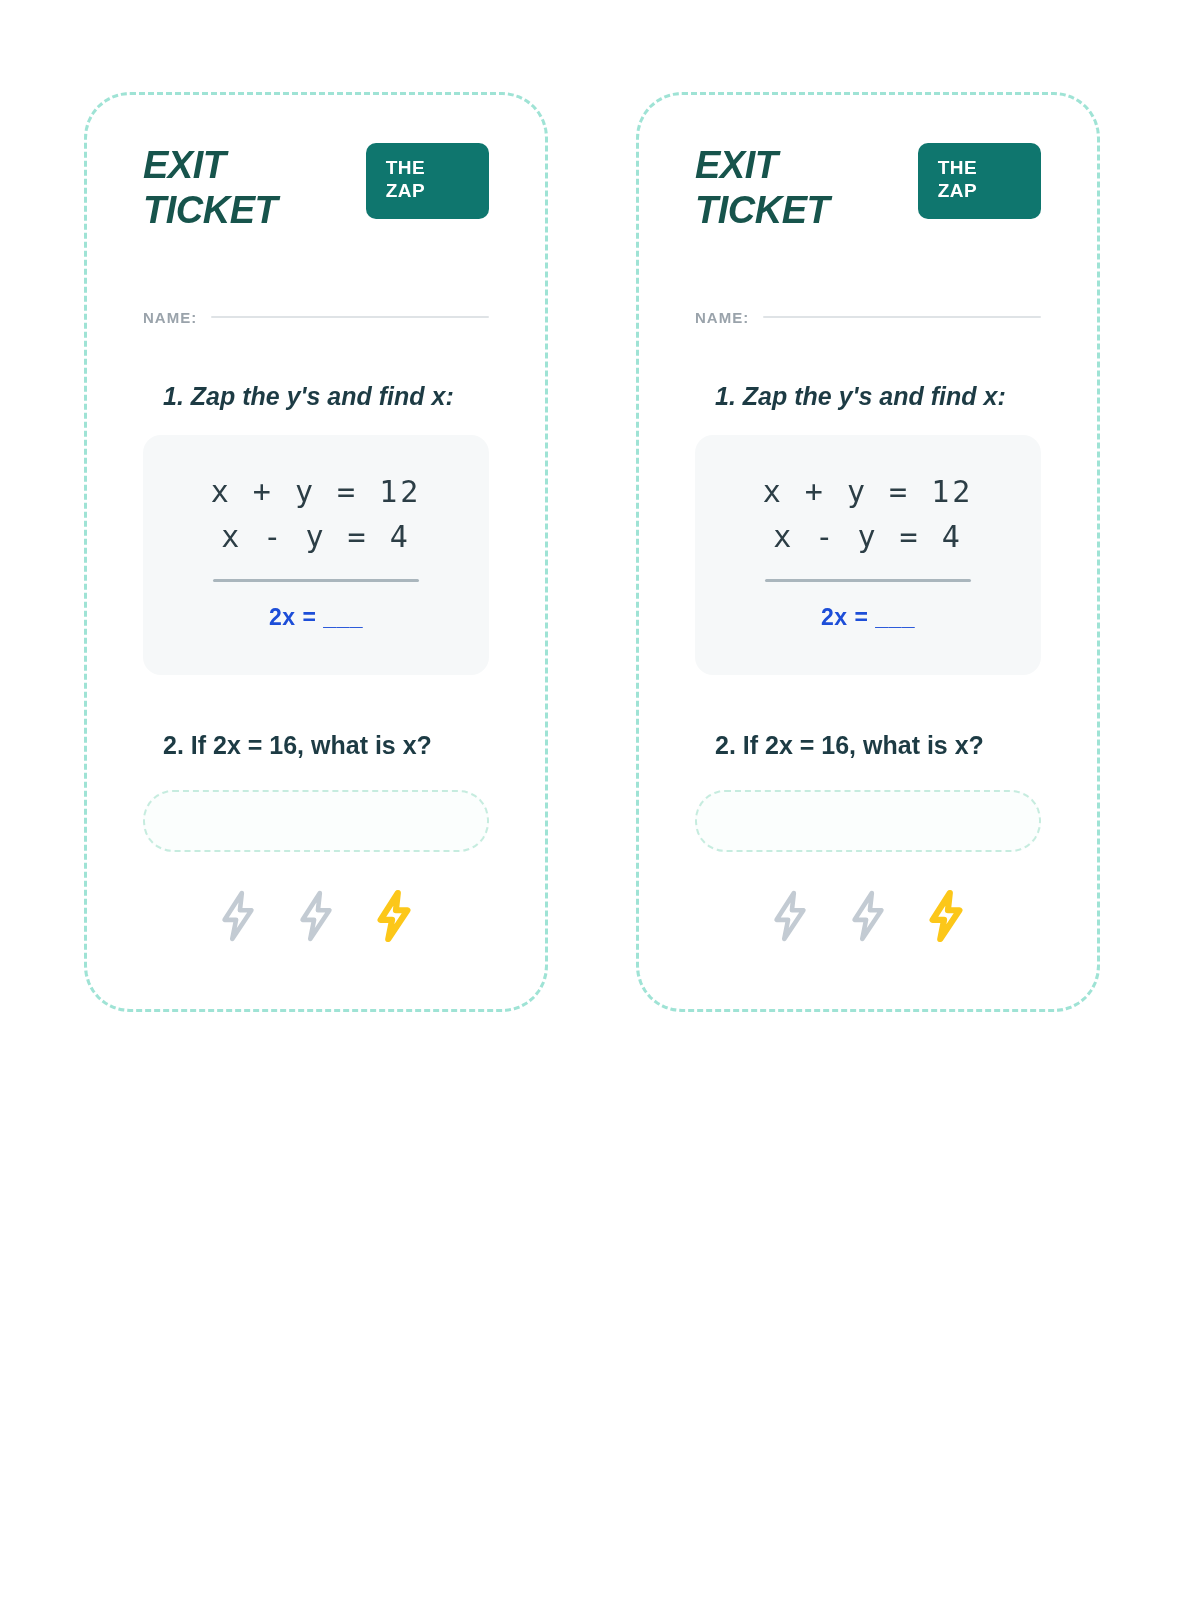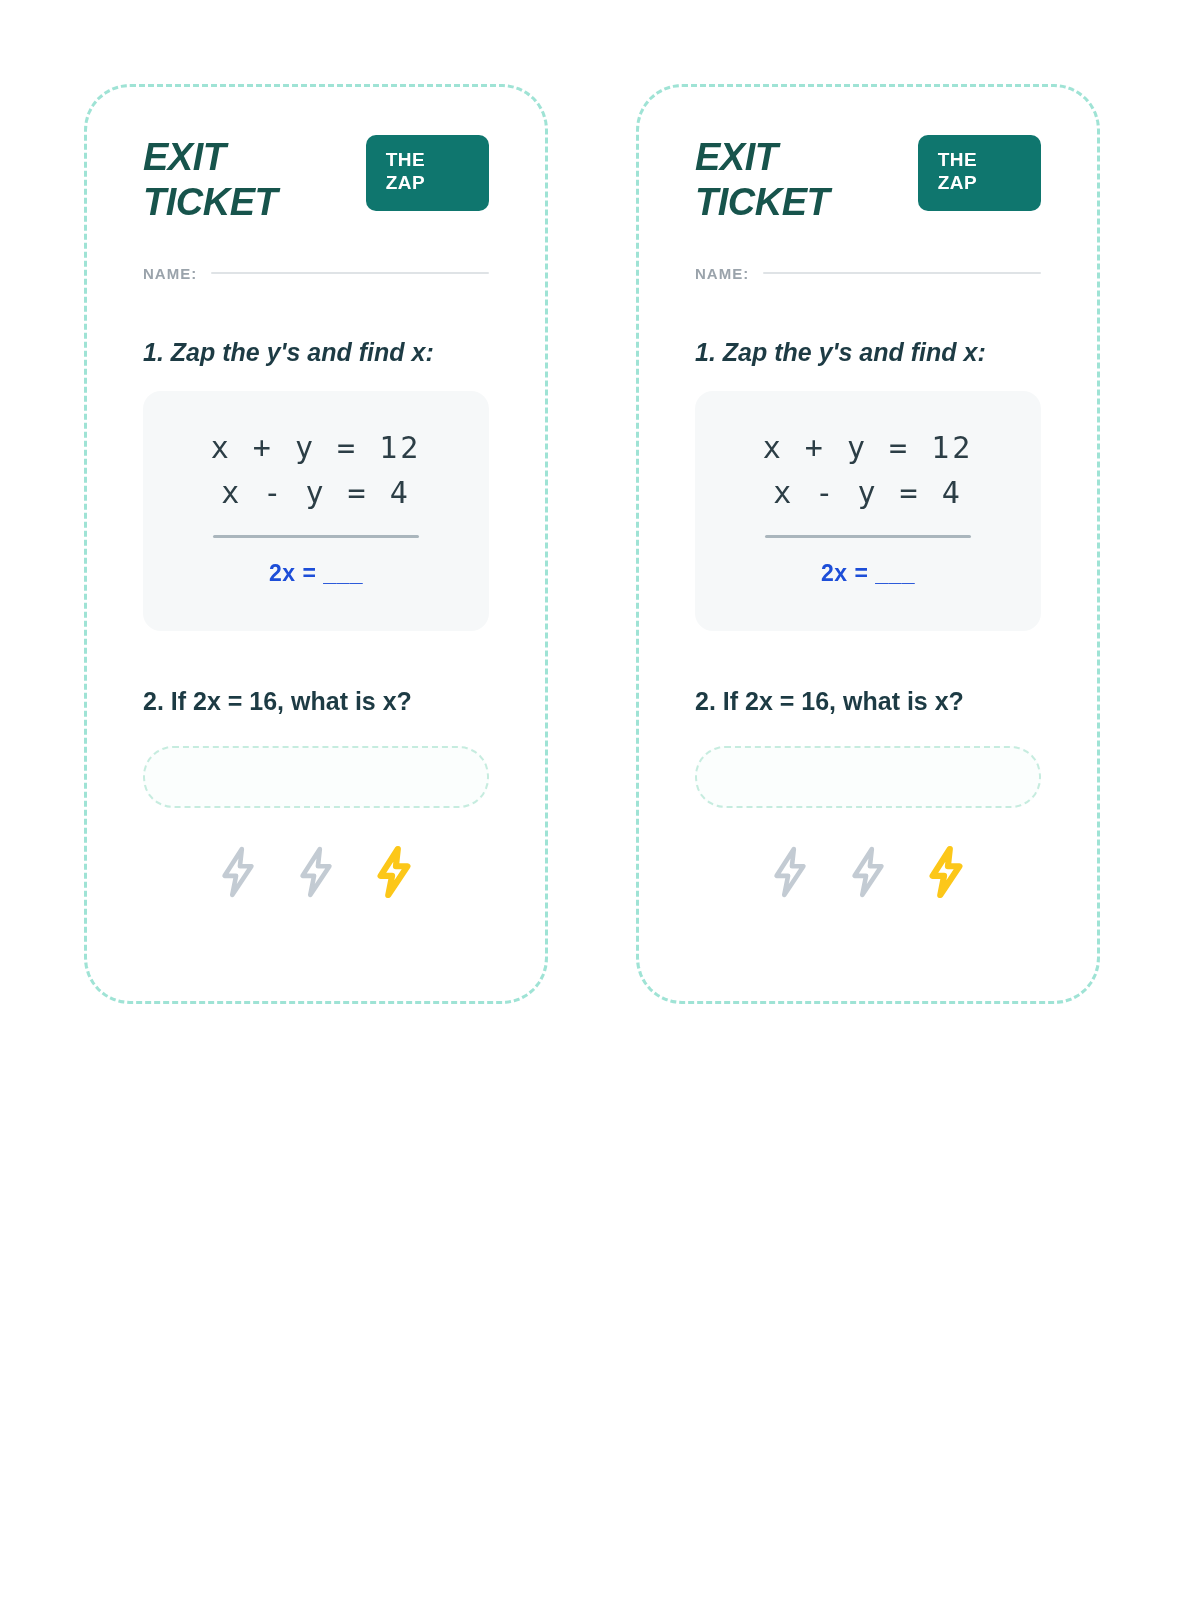--- a/index.html
+++ b/index.html
@@ -11,21 +11,21 @@
     font-family: "Liberation Sans", sans-serif;
   }
   .sheet {
     position: relative;
     width: 1200px;
     height: 1600px;
     background: #ffffff;
   }
   .tickets-row {
     position: absolute;
-    top: 84px;
+    top: 92px;
     left: 84px;
     display: flex;
     gap: 88px;
   }
   .ticket {
     box-sizing: border-box;
     width: 464px;
     height: 920px;
     border: 3px dashed #9fe3d5;
     border-radius: 46px;
@@ -56,40 +56,41 @@
     font-weight: 700;
     line-height: 1.2;
     letter-spacing: 0.5px;
     min-width: 94px;
     box-sizing: border-box;
   }
   .name-row {
     display: flex;
     align-items: center;
     gap: 14px;
-    margin-top: 40px;
+    margin-top: 76px;
   }
   .name-label {
     font-size: 15px;
     font-weight: 700;
     color: #9aa3ab;
     letter-spacing: 1px;
   }
   .name-line {
     flex: 1;
     height: 2px;
     background: #dfe3e6;
     border-radius: 1px;
   }
   .question {
     margin-top: 56px;
     font-size: 25px;
     font-weight: 700;
     font-style: italic;
     color: #1d3b44;
+    margin-left: 20px;
   }
   .question.plain {
     font-style: normal;
   }
   .equation-box {
     margin-top: 24px;
     background: #f6f8f9;
     border-radius: 18px;
     padding: 34px 40px 34px 40px;
     box-sizing: border-box;

